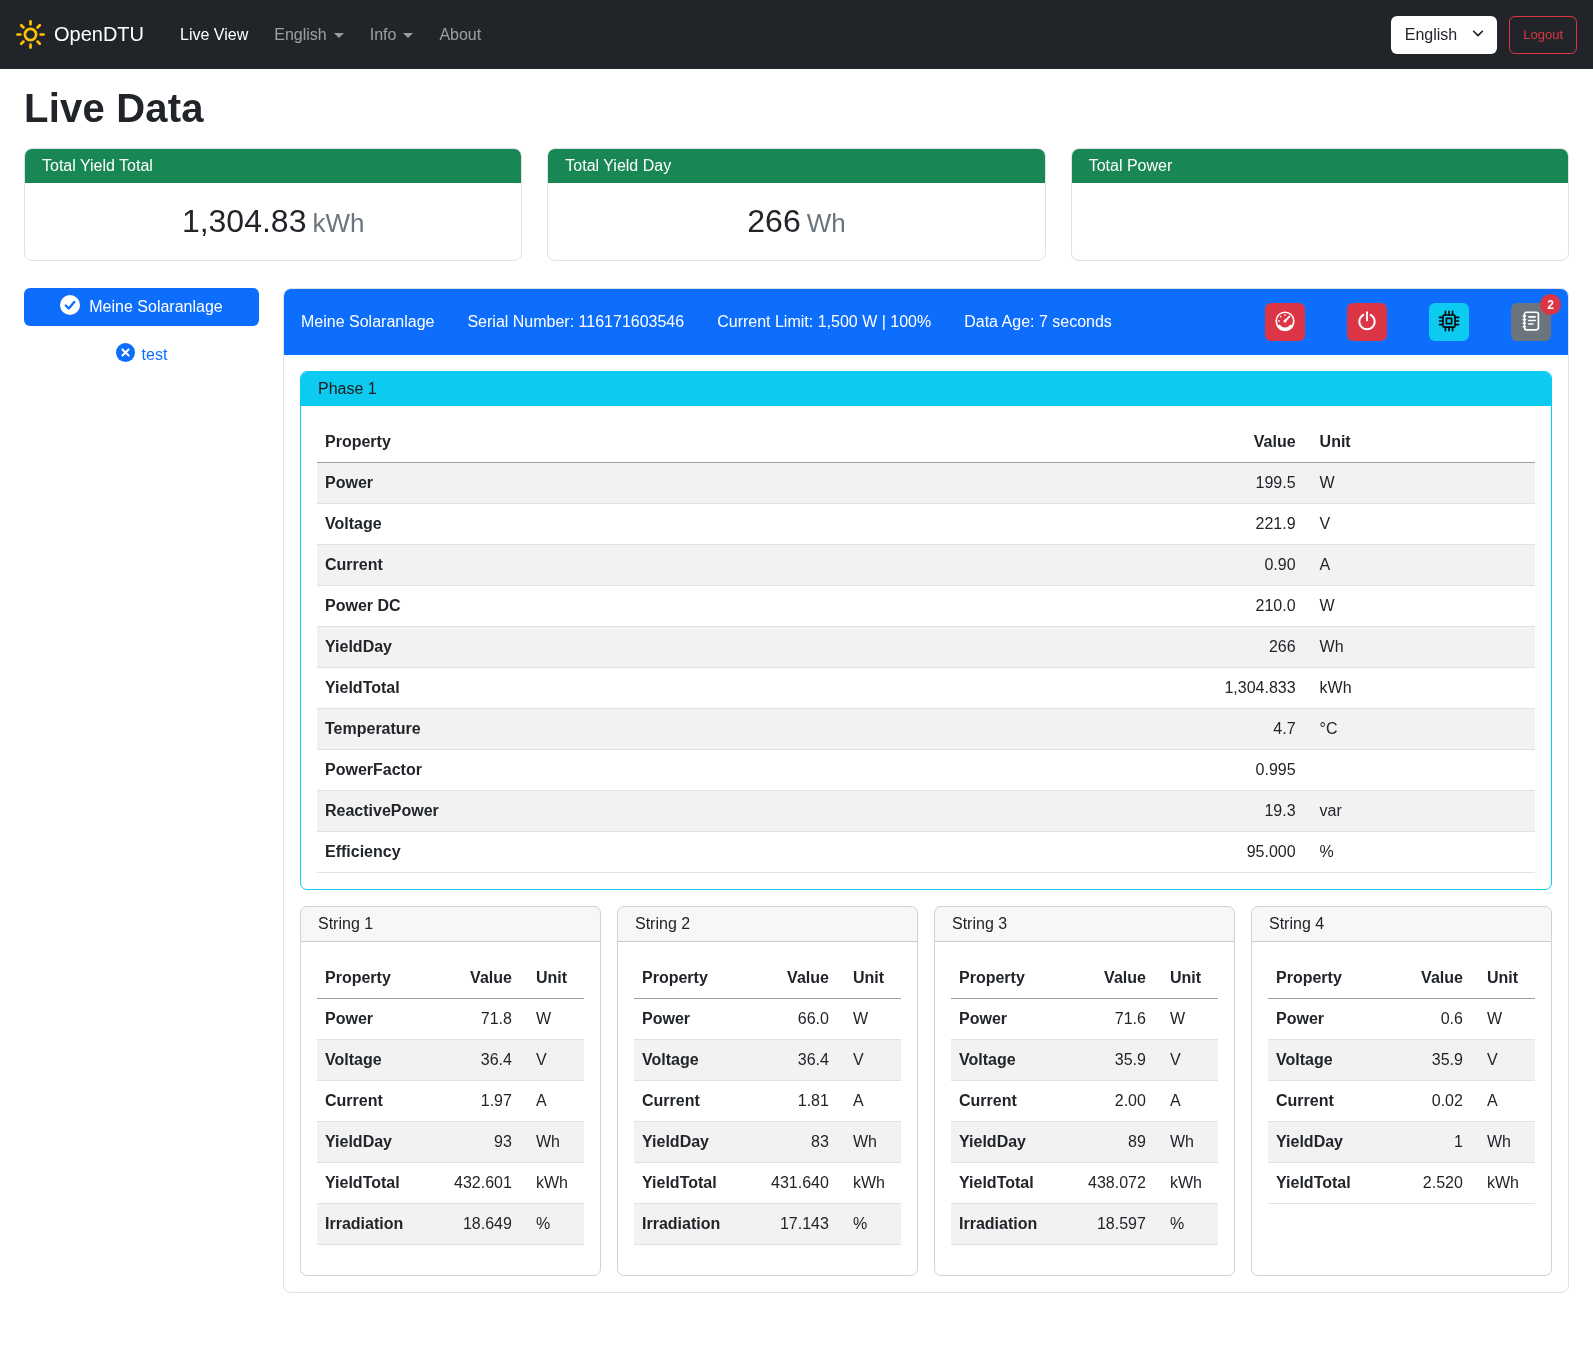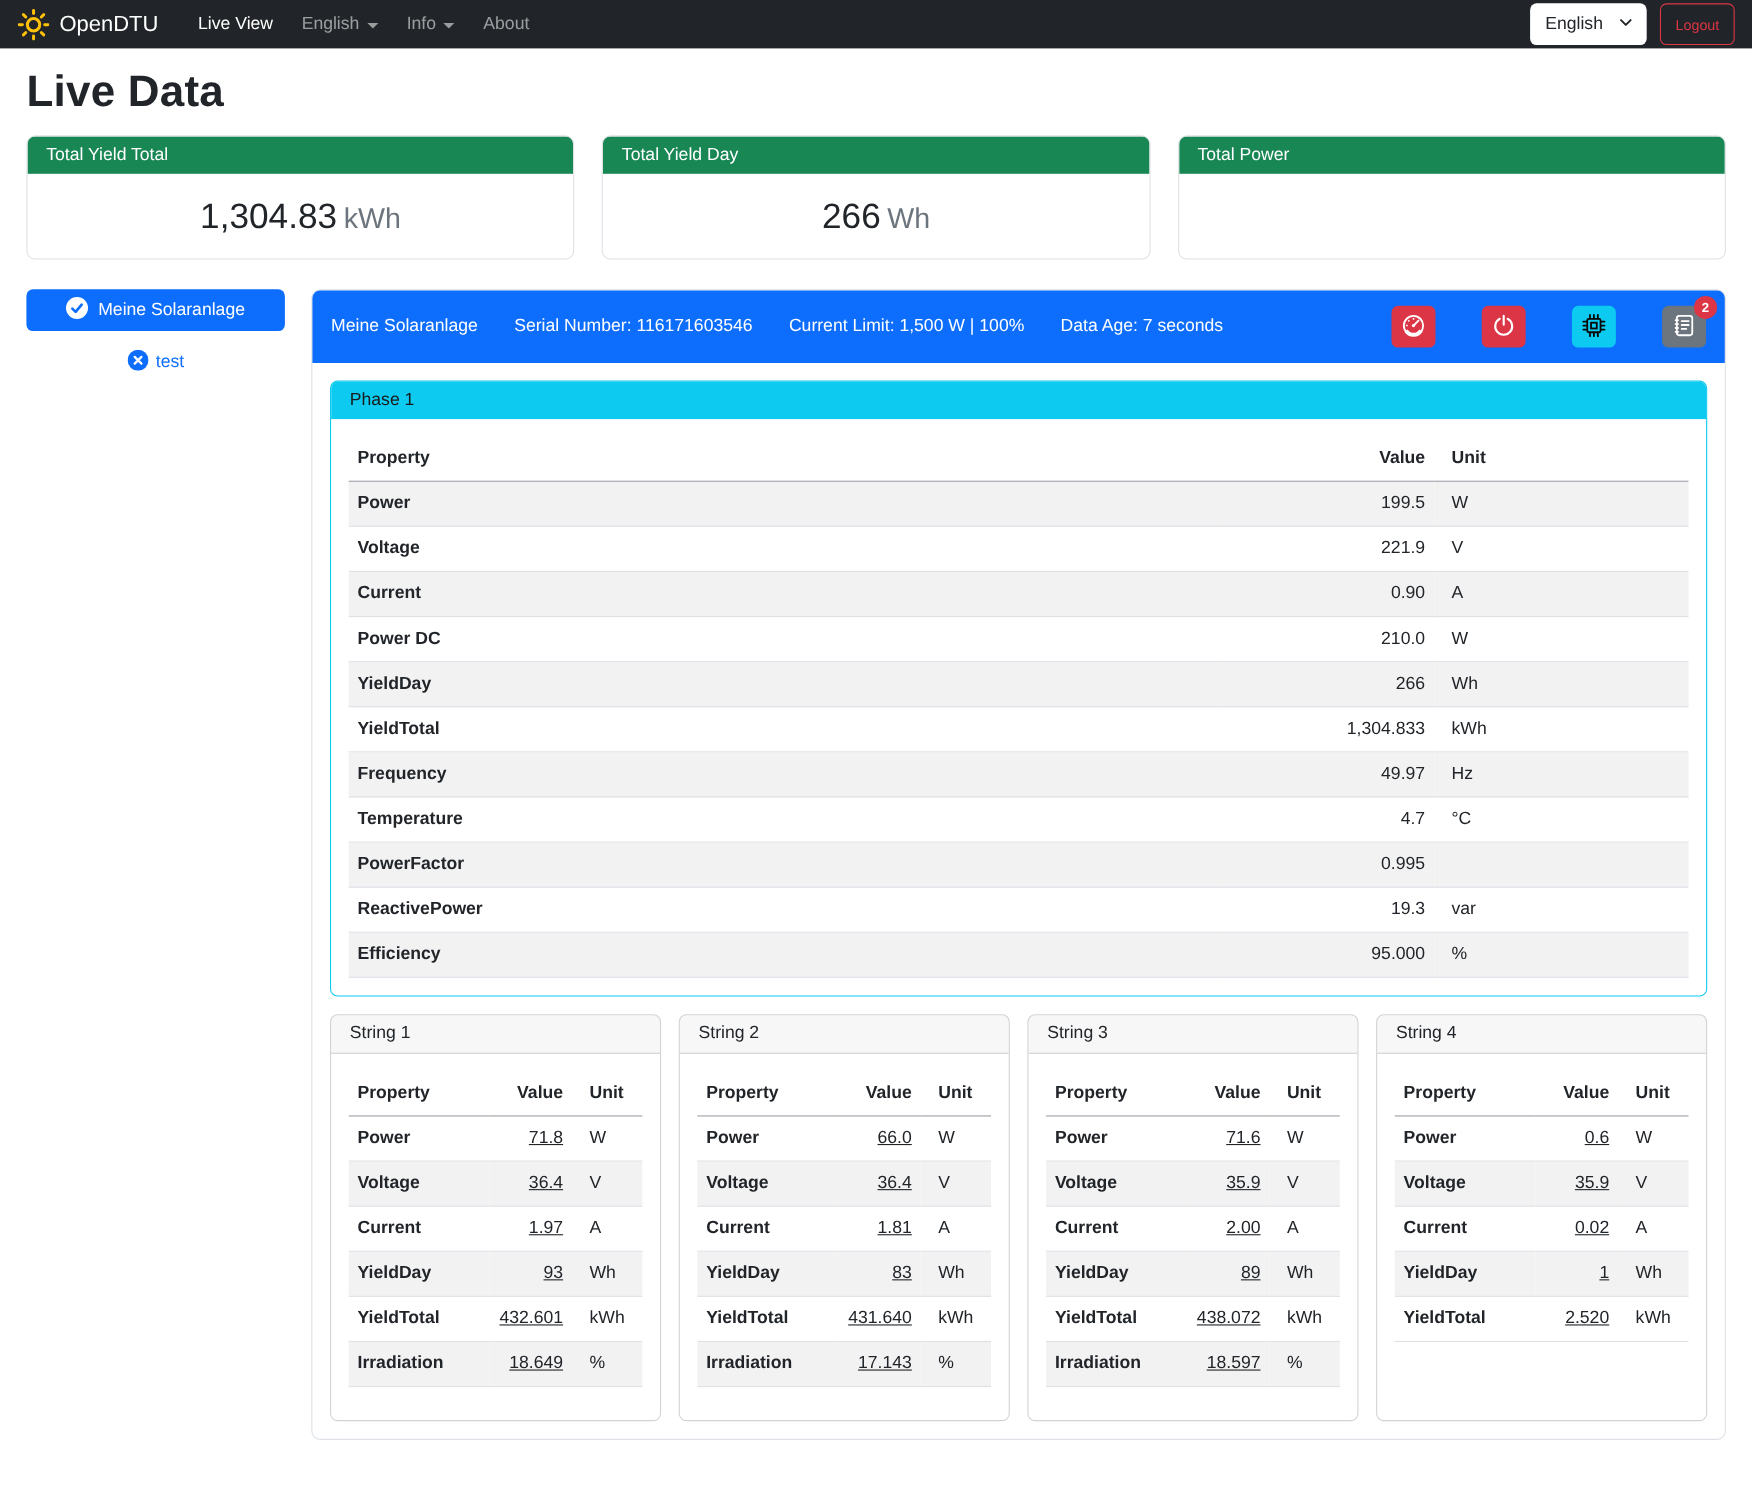--- a/index.html
+++ b/index.html
@@ -8,21 +8,21 @@
     --border:#dee2e6; --stripe:#f2f2f3;
   }
   *{box-sizing:border-box;}
   html,body{margin:0;padding:0;}
   body{
     width:1593px; min-height:1359px; background:#fff; color:#212529;
     font-family:"Liberation Sans","DejaVu Sans",sans-serif; font-size:16px;
   }
   
   .navbar{
-    background:#212529; height:44px; display:flex; align-items:center;
+    background:#212529; height:69px; display:flex; align-items:center;
     padding:0 16px; color:#fff;
   }
   .brand{display:flex; align-items:center; gap:9px; font-size:20px; font-weight:500; color:#fff; margin-right:26px; cursor:pointer;}
   .brand svg{display:block;}
   .nav-links{display:flex; align-items:center; gap:6px; flex:1;}
   .nav-link{color:rgba(255,255,255,.55); padding:8px 10px; cursor:pointer; display:flex; align-items:center;}
   .nav-link.active{color:#fff;}
   .caret{display:inline-block; width:0; height:0; border-left:5px solid transparent;
     border-right:5px solid transparent; border-top:5px solid currentColor; margin-left:7px; margin-top:2px;}
   .lang-select{
@@ -88,21 +88,21 @@
   table.data-table thead th{border-bottom:1px solid #9ba0a5; font-weight:700;}
   table.data-table tbody tr{border-bottom:1px solid var(--border);}
   table.data-table th.prop{font-weight:700;}
   table.data-table td.val, table.data-table th.val-h{text-align:right;}
   table.data-table td.unit, table.data-table th.unit-h{text-align:left; padding-left:16px;}
   .phase-table th.prop{width:65%;}
   .phase-table .val{width:16%;}
   .phase-table .unit{width:19%;}
   .phase-table tbody tr:nth-child(odd){background:var(--stripe);}
   .string-table th.prop{width:48%;}
-  .string-table .val{width:28%;text-decoration:underline;}
+  .string-table .val{width:28%;}
   .string-table .unit{width:24%;}
   .string-table tbody tr:nth-child(even){background:var(--stripe);}
   
   .strings-row{display:grid; grid-template-columns:repeat(4,1fr); gap:16px; margin-top:16px;}
   .string-card{border:1px solid rgba(0,0,0,.175); border-radius:7px; overflow:hidden;}
   .string-card .card-header{
     background:rgba(0,0,0,.03); border-bottom:1px solid rgba(0,0,0,.175);
     padding:8px 17px; color:#212529;
   }
   .string-card .card-body{padding:16px 16px 16px;}
@@ -302,25 +302,20 @@
                     <th class="prop">YieldDay</th>
                     <td class="val">266</td>
                     <td class="unit">Wh</td>
                   </tr>
                   <tr>
                     <th class="prop">YieldTotal</th>
                     <td class="val">1,304.833</td>
                     <td class="unit">kWh</td>
                   </tr>
                   <tr>
-                    <th class="prop">Frequency</th>
-                    <td class="val">49.97</td>
-                    <td class="unit">Hz</td>
-                  </tr>
-                  <tr>
                     <th class="prop">Temperature</th>
                     <td class="val">4.7</td>
                     <td class="unit">°C</td>
                   </tr>
                   <tr>
                     <th class="prop">PowerFactor</th>
                     <td class="val">0.995</td>
                     <td class="unit"></td>
                   </tr>
                   <tr>

